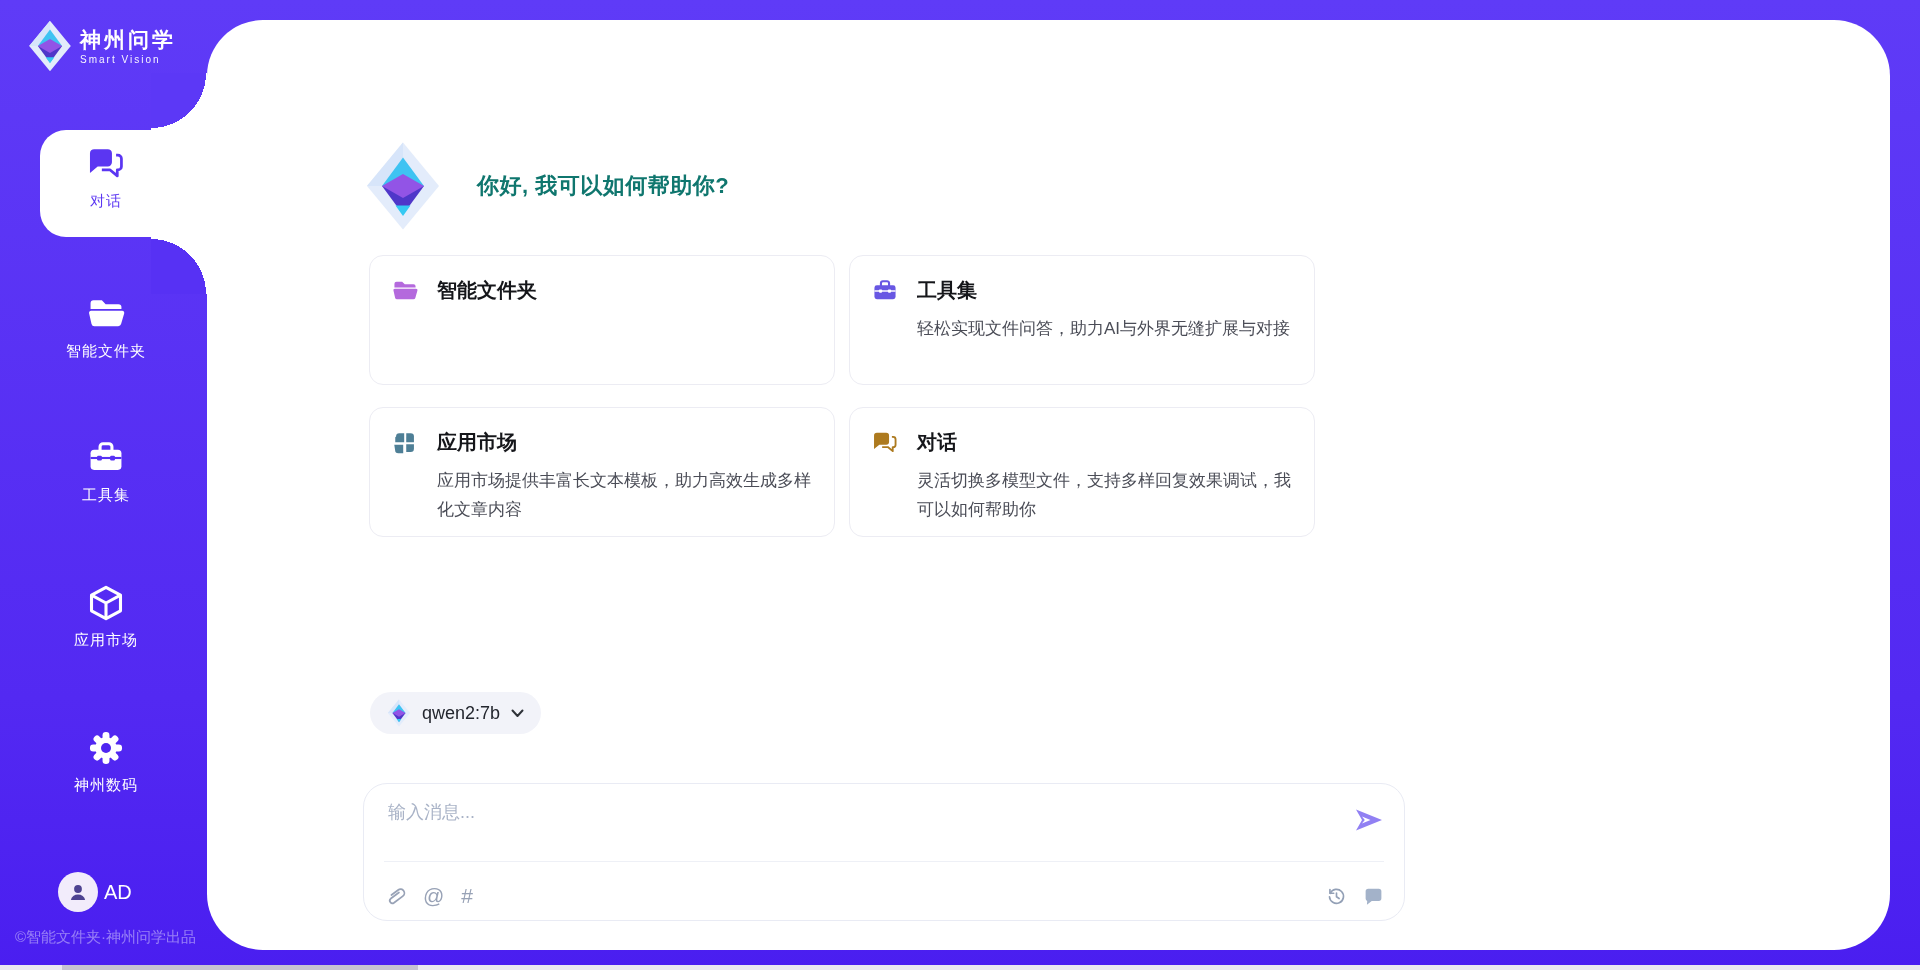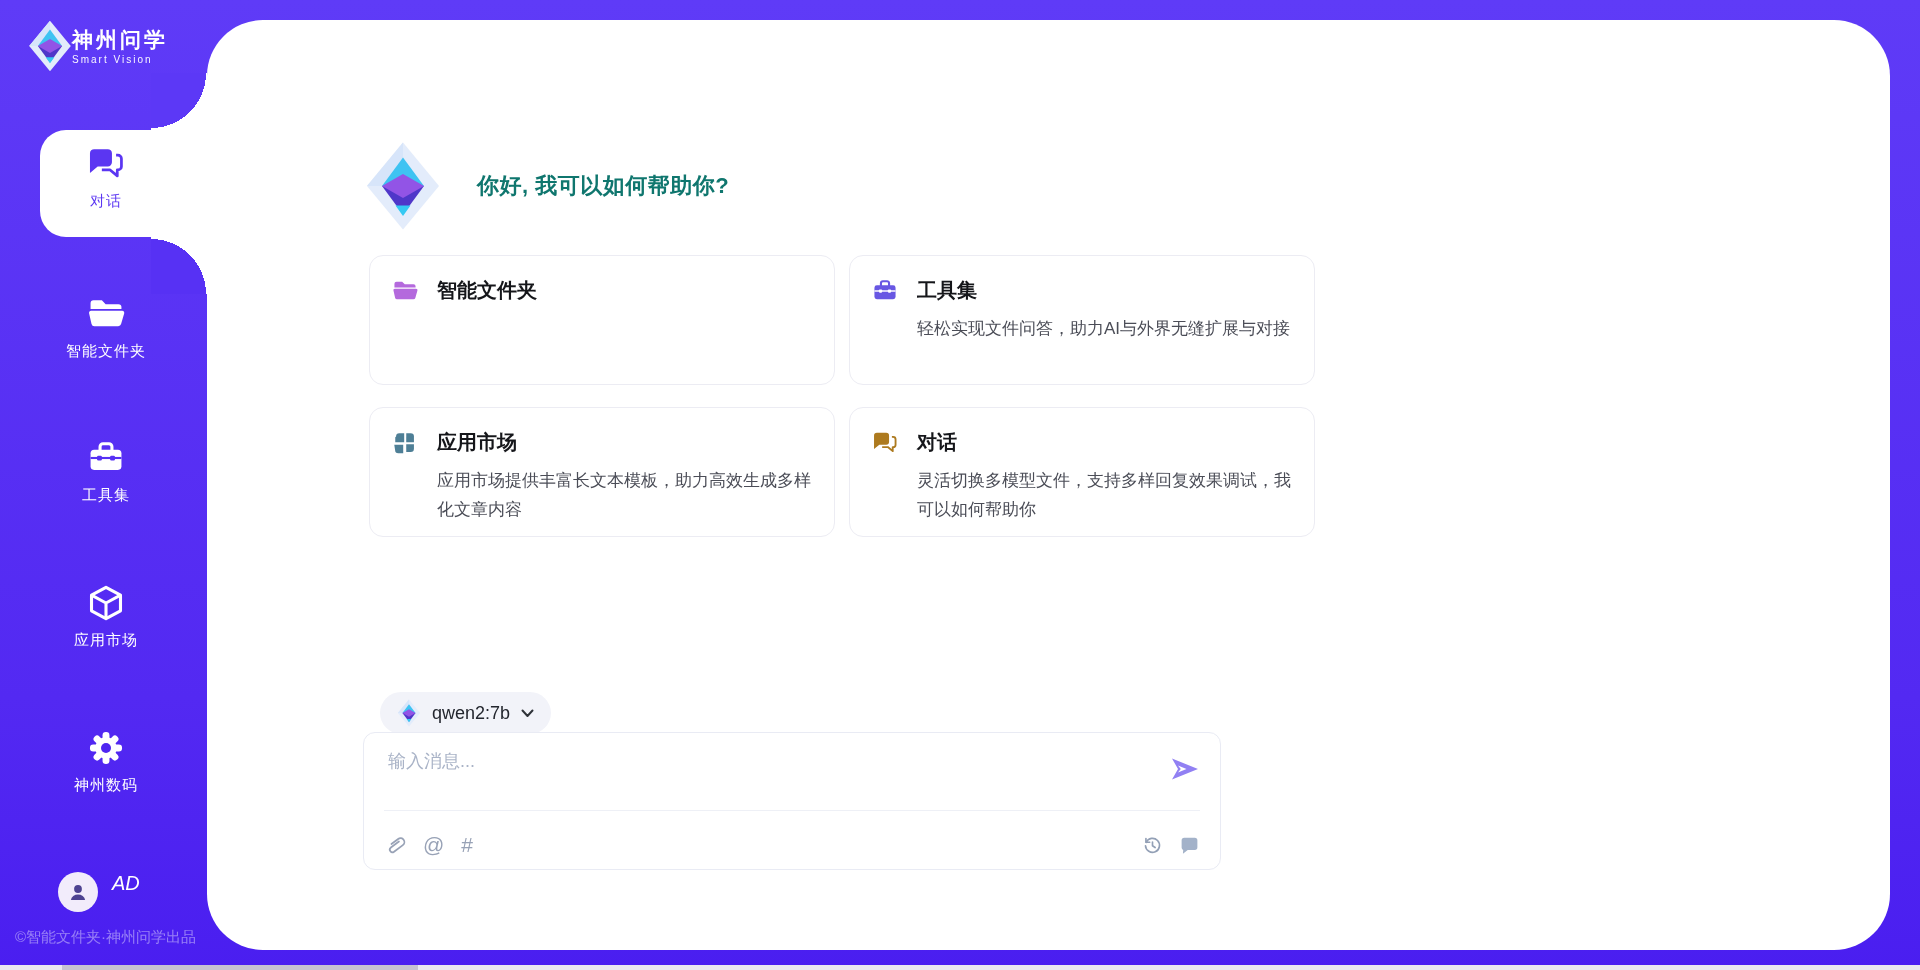--- a/index.html
+++ b/index.html
@@ -7,39 +7,39 @@
     position:relative;
     font-family:"Liberation Sans","DejaVu Sans",sans-serif;
     background:linear-gradient(180deg,#5f3bf7 0%,#5329f2 72%,#4a1ef0 100%);
   }
   
   .main-card{
     position:absolute;left:207px;top:20px;width:1683px;height:930px;
     background:#ffffff;border-radius:56px;
   }
   
-  .logo-wrap{position:absolute;left:28px;top:20px;display:flex;align-items:center;gap:0;color:#fff;}
+  .logo-wrap{position:absolute;left:28px;top:20px;display:flex;align-items:center;gap:8px;color:#fff;}
   .logo-diamond{width:44px;height:52px;}
   .logo-name{font-size:21px;font-weight:700;letter-spacing:3px;line-height:24px;}
   .logo-sub{font-size:10px;letter-spacing:2px;opacity:.95;margin-top:2px;}
   .tab-active{
     position:absolute;left:40px;top:130px;width:172px;height:107px;
     background:#fff;border-radius:26px 0 0 26px;
   }
   .fillet{position:absolute;left:151px;width:56px;height:57px;}
   .fillet-top{top:73px;background:radial-gradient(circle at 0 0,#5c38f6 0 55px,#ffffff 55px);}
   .fillet-bottom{top:237px;background:radial-gradient(circle at 0 100%,#5731f4 0 55px,#ffffff 55px);}
   .nav-item{
     position:absolute;left:6px;width:200px;display:flex;flex-direction:column;
     align-items:center;gap:9px;color:#ffffff;cursor:pointer;
   }
   .nav-item .nav-icon{width:38px;height:38px;}
   .nav-item .nav-label{font-size:15px;letter-spacing:1px;}
   .nav-item.active{color:#5b36f2;}
-  .user-row{position:absolute;left:58px;top:872px;display:flex;gap:14px;font-style:italic;}
+  .user-row{position:absolute;left:58px;top:872px;display:flex;align-items:center;gap:6px;}
   .avatar{width:40px;height:40px;border-radius:50%;background:#f2ecfb;display:flex;align-items:center;justify-content:center;}
   .avatar svg{width:24px;height:24px;color:#4e4391;}
   .user-name{color:#fff;font-size:20px;font-weight:500;}
   .copyright{position:absolute;left:15px;top:928px;color:rgba(255,255,255,.42);font-size:15px;white-space:nowrap;}
   
   .greeting{position:absolute;left:365px;top:141px;display:flex;align-items:center;}
   .greeting-logo{width:76px;height:90px;}
   .greeting-title{margin-left:36px;font-size:22px;font-weight:700;color:#0f766e;letter-spacing:.5px;}
   .cards-grid{
     position:absolute;left:369px;top:255px;width:946px;
@@ -47,29 +47,29 @@
   }
   .feature-card{
     height:130px;background:#fff;border:1.5px solid #ececf3;border-radius:14px;
     box-sizing:border-box;padding:21px 22px;cursor:pointer;
   }
   .fc-head{display:flex;align-items:center;gap:19px;}
   .fc-icon{width:26px;height:26px;flex:0 0 26px;}
   .fc-title{font-size:20px;font-weight:700;color:#15161a;}
   .fc-desc{margin-top:10px;margin-left:45px;font-size:17px;line-height:29px;color:#4b4d57;}
   .model-pill{
-    position:absolute;left:380px;top:692px;height:42px;border-radius:21px;
+    position:absolute;left:370px;top:692px;height:42px;border-radius:21px;
     background:#f2f3f9;display:inline-flex;align-items:center;gap:11px;
     padding:0 17px;cursor:pointer;
   }
   .model-pill .pill-logo{width:24px;height:28px;}
   .model-name{font-size:18px;color:#23262e;}
   .composer{
-    position:absolute;left:363px;top:732px;width:858px;height:138px;box-sizing:border-box;
-    background:#fff;border:1.5px solid #e9ebf4;border-radius:12px;
+    position:absolute;left:363px;top:783px;width:1042px;height:138px;box-sizing:border-box;
+    background:#fff;border:1.5px solid #e9ebf4;border-radius:24px;
   }
   .composer textarea{
     position:absolute;left:22px;top:14px;width:850px;height:56px;border:none;outline:none;
     resize:none;font-family:inherit;font-size:18px;color:#30333c;background:transparent;
   }
   .composer textarea::placeholder{color:#a9b3c7;}
   .composer .divider{position:absolute;left:20px;right:20px;top:77px;height:1px;background:#eef0f6;}
   .send-btn{position:absolute;right:20px;top:23px;width:30px;height:26px;cursor:pointer;}
   .composer-tools{position:absolute;left:20px;bottom:13px;display:flex;align-items:center;gap:17px;color:#98a2b6;}
   .composer-tools .glyph-icon{font-size:21px;line-height:22px;cursor:pointer;}

